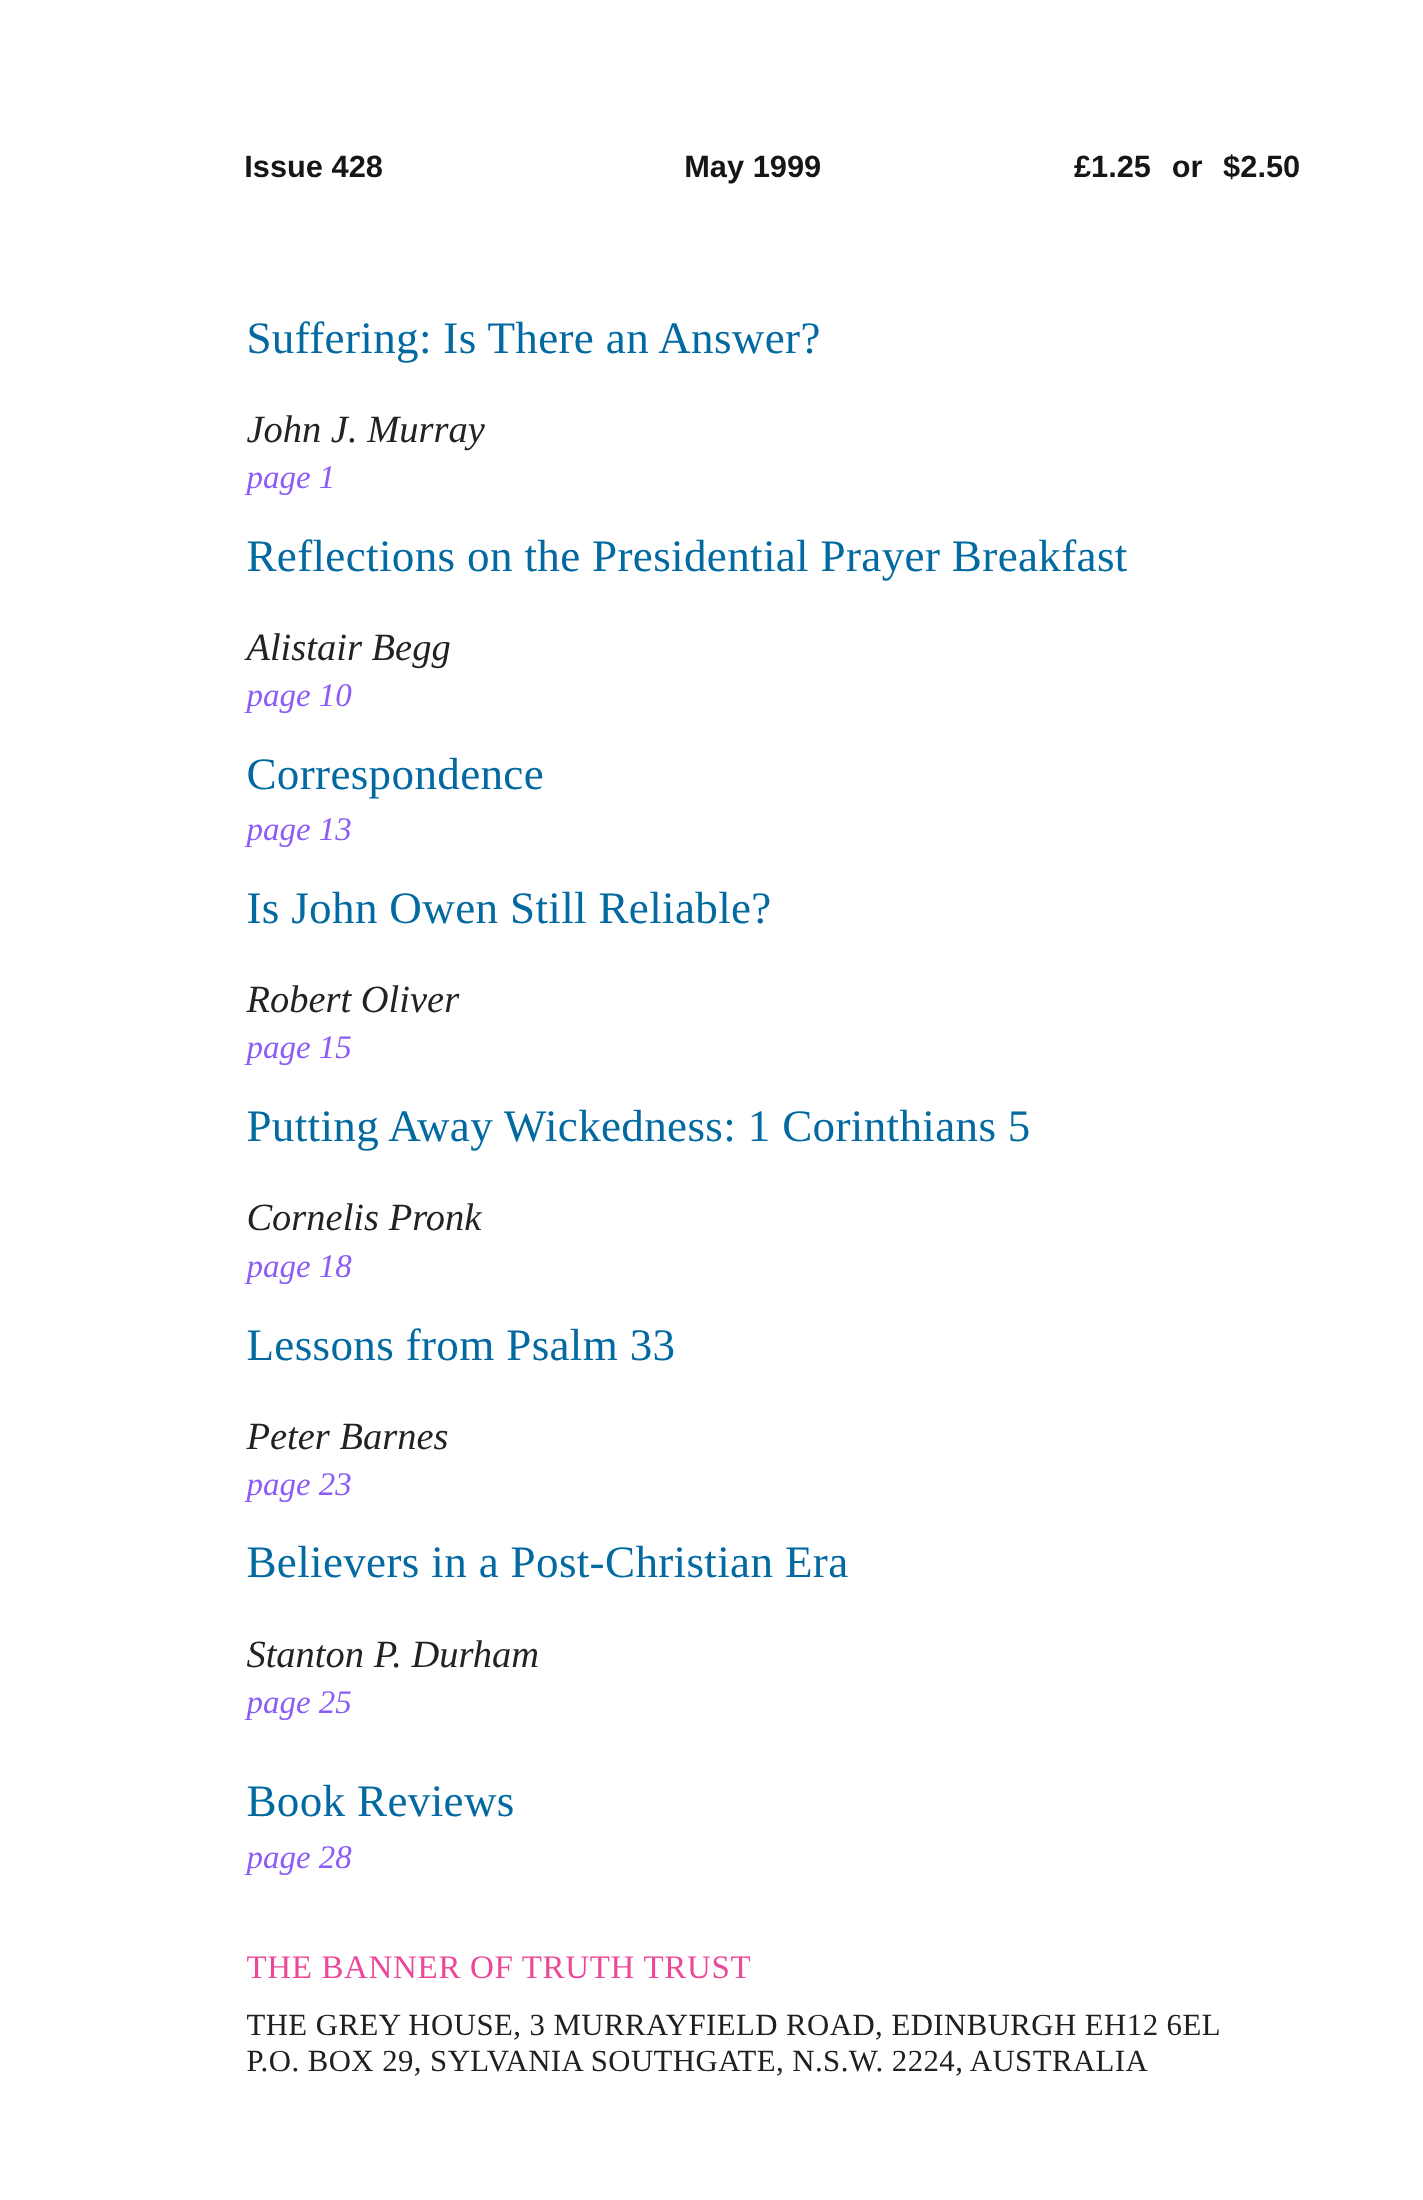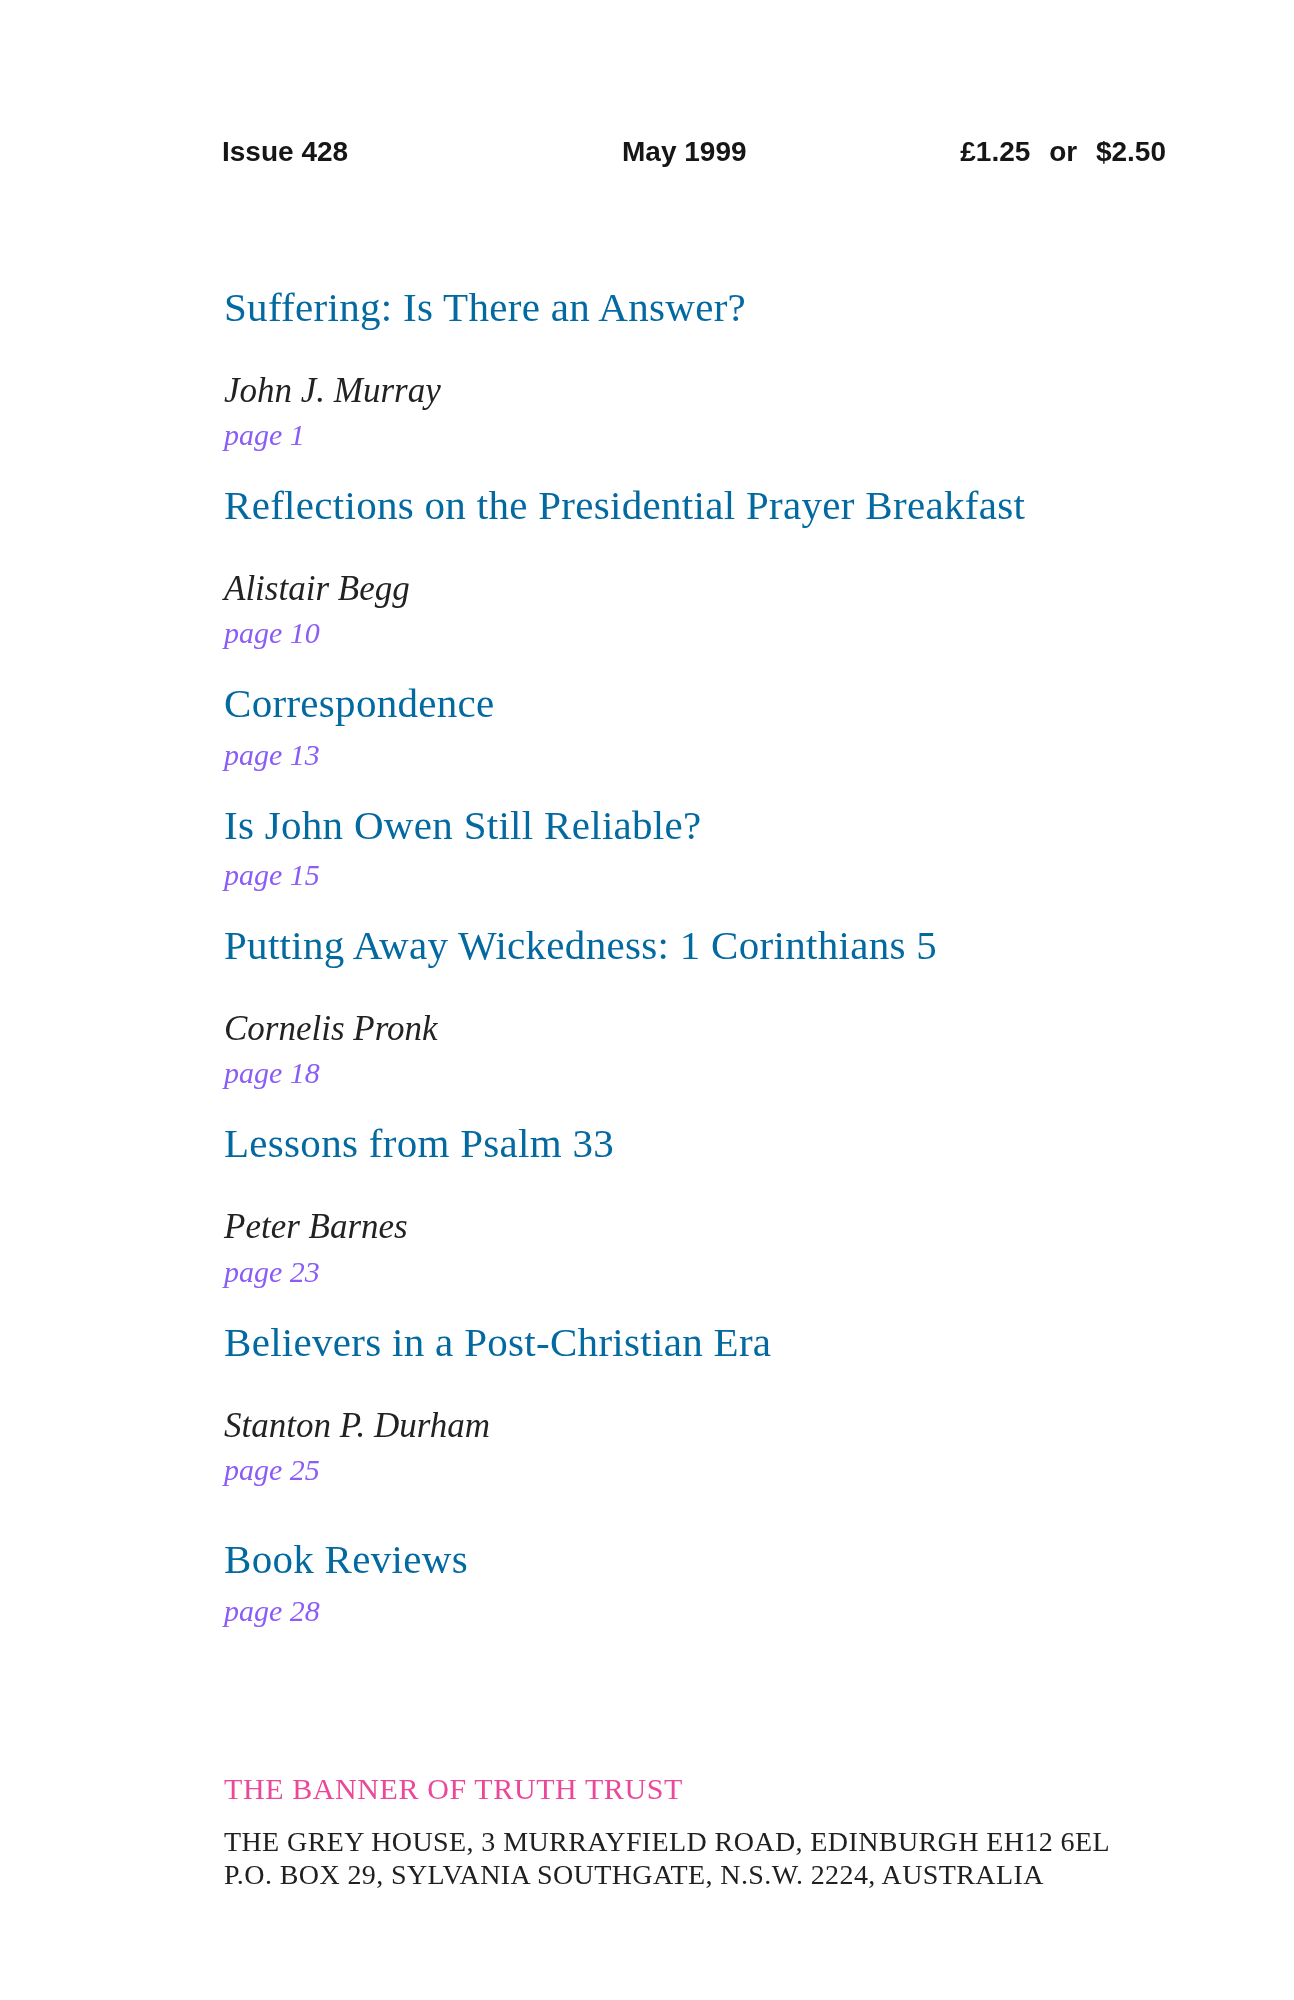--- a/index.html
+++ b/index.html
@@ -23,21 +23,21 @@
     left: 222px;
     right: 112px;
     height: 34px;
     font-family: "Liberation Sans", sans-serif;
     font-weight: bold;
     font-size: 28px;
     color: #161616;
   }
   .issue-no   { position: absolute; left: 0; top: 0; }
   .issue-date { position: absolute; left: 400px; top: 0; }
-  .price      { position: absolute; right: 16px; top: 0; word-spacing: 11px; }
+  .price      { position: absolute; right: 0; top: 0; word-spacing: 11px; }
 
   
   .toc {
     position: absolute;
     top: 284px;
     left: 224px;
     width: 930px;
   }
   .toc-item { margin-bottom: 29px; }
   .toc-title {
@@ -110,20 +110,21 @@
       <div class="toc-page">page 10</div>
     </div>
 
     <div class="toc-item no-author">
       <div class="toc-title">Correspondence</div>
       <div class="toc-page">page 13</div>
     </div>
 
     <div class="toc-item">
       <div class="toc-title">Is John Owen Still Reliable?</div>
+      <div class="toc-author">Robert Oliver</div>
       <div class="toc-page">page 15</div>
     </div>
 
     <div class="toc-item">
       <div class="toc-title">Putting Away Wickedness: 1 Corinthians 5</div>
       <div class="toc-author">Cornelis Pronk</div>
       <div class="toc-page">page 18</div>
     </div>
 
     <div class="toc-item">

